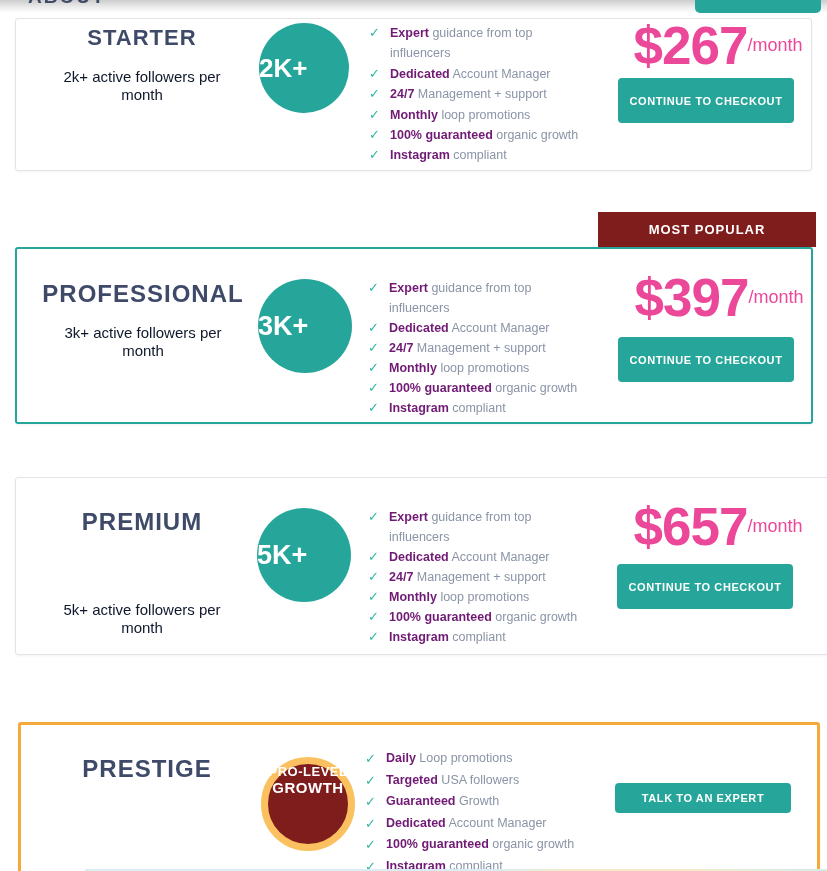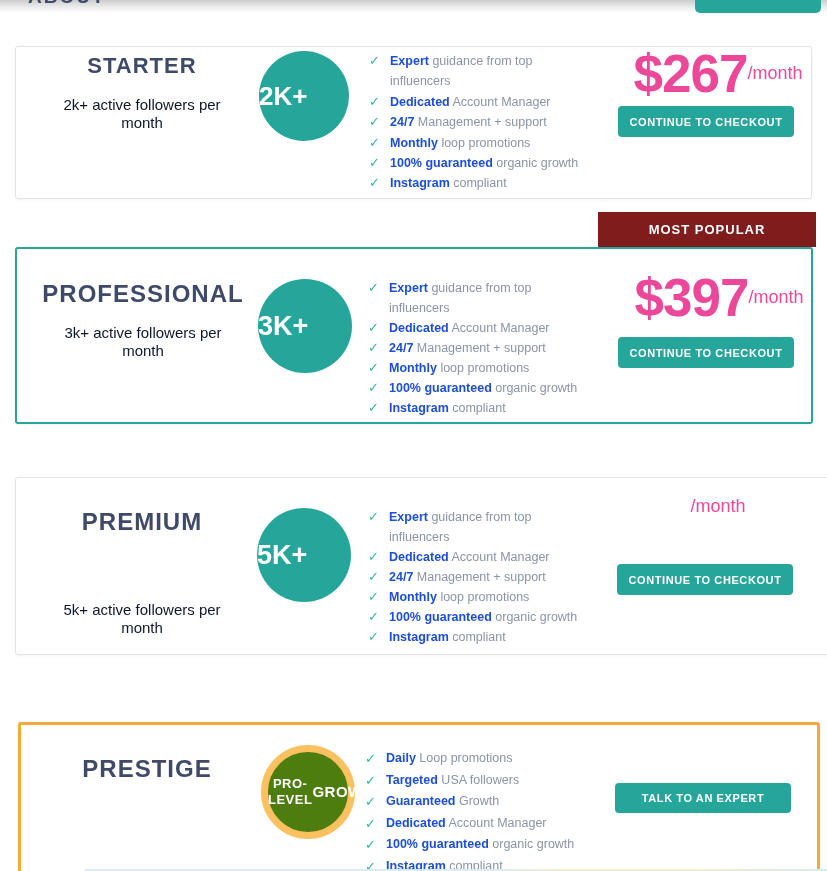--- a/index.html
+++ b/index.html
@@ -29,21 +29,21 @@
     position:absolute; top:0; left:695px; width:126px; height:13px;
     background:#26a69a; border-radius:0 0 5px 5px;
   }
 
   
   .card {
     position:absolute; background:#ffffff;
     border:1px solid #e3e4e6; border-radius:3px;
     box-shadow:0 1px 3px rgba(0,0,0,0.05);
   }
-  #card-starter      { left:15px; top:18px;  width:795px; height:151px;margin-top:28px; }
+  #card-starter      { left:15px; top:18px;  width:795px; height:151px; }
   #card-professional { left:15px; top:247px; width:794px; height:173px; border:2px solid #26a69a; }
   #card-premium      { left:15px; top:477px; width:795px; height:176px;padding-left:32px; }
   #card-prestige     { left:18px; top:722px; width:796px; height:165px; border:3px solid #f5a93b; }
 
   .plan-name {
     position:absolute; left:16px; width:220px; margin:0;
     text-align:center; font-weight:700; letter-spacing:1px;
     color:#3e4a68;
   }
   #card-starter      .plan-name { top:6px;  font-size:22px; }
@@ -64,53 +64,53 @@
   .circle {
     position:absolute; border-radius:50%;
     background:#26a69a; color:#ffffff;
     display:flex; align-items:center; 
     font-weight:700;
   }
   #card-starter      .circle { left:243px; top:4px;  width:90px; height:90px; font-size:26px; }
   #card-professional .circle { left:241px; top:30px; width:94px; height:94px; font-size:27px; }
   #card-premium      .circle { left:241px; top:30px; width:94px; height:94px; font-size:27px; }
   #card-prestige     .circle {
-    left:240px; top:20px; width:80px; height:80px;
-    background:#4d7c0f; border:7px solid #fbc05f;
-    flex-direction:row; font-size:13px; line-height:16px;
+    left:240px; top:32px; width:80px; height:80px;
+    background:#7f1d1d; border:7px solid #fbc05f;
+    flex-direction:column; font-size:13px; line-height:16px;
     letter-spacing:0.5px; text-align:center;
   }
   #card-prestige .circle span:last-child { font-size:15px; }
 
   .features {
     position:absolute; margin:0; padding:0; list-style:none;
   }
   #card-starter      .features { left:353px; top:4px;  line-height:20.4px; }
   #card-professional .features { left:351px; top:29px; line-height:20px;   }
   #card-premium      .features { left:352px; top:29px; line-height:20px;   }
   #card-prestige     .features { left:344px; top:23px; line-height:21.6px; }
 
   .feature { display:flex; align-items:flex-start; }
   .check { color:#2fb5a5; font-size:13px; width:13px; flex:0 0 13px; margin-right:8px; }
   .ftext { width:192px; font-size:12.5px; color:#8a94a6; }
-  .ftext b { color:#1d4ed8; font-weight:700;text-align:center; }
+  .ftext b { color:#701a75; font-weight:700;text-align:center; }
 
   .price {
     position:absolute; left:602px; width:200px;
     display:flex; justify-content:center; align-items:center;
     color:#ec4899; white-space:nowrap;
   }
   #card-starter      .price { top:-4px; }
   #card-professional .price { top:18px; }
   #card-premium      .price { top:18px; }
   .amount { font-size:53px; font-weight:600; letter-spacing:-1px; }
   .period { font-size:18px; font-weight:500; }
 
   .cta {
-    position:absolute; width:176px; height:31px;
+    position:absolute; width:176px; height:45px;
     background:#26a69a; color:#ffffff; border:none; border-radius:4px;
     font-family:"Liberation Sans", sans-serif;
     font-size:11px; font-weight:700; letter-spacing:0.6px;
     display:flex; align-items:center; justify-content:center;
     cursor:pointer;
   }
   #card-starter      .cta { left:602px; top:59px; }
   #card-professional .cta { left:601px; top:88px; }
   #card-premium      .cta { left:601px; top:86px; }
   #card-prestige     .cta { left:594px; top:58px; height:30px; }
@@ -242,20 +242,21 @@
       <li class="feature">
         <span class="check">✓</span>
         <span class="ftext"><b>100% guaranteed</b> organic growth</span>
       </li>
       <li class="feature">
         <span class="check">✓</span>
         <span class="ftext"><b>Instagram</b> compliant</span>
       </li>
     </ul>
   <div class="price">
+    <span class="amount">$657</span>
     <span class="period">/month</span>
   </div>
   <button class="cta">CONTINUE TO CHECKOUT</button>
 </section>
 
 <section class="card" id="card-prestige">
   <h2 class="plan-name">PRESTIGE</h2>
   <div class="circle">
     <span>PRO-LEVEL</span>
     <span>GROWTH</span>

